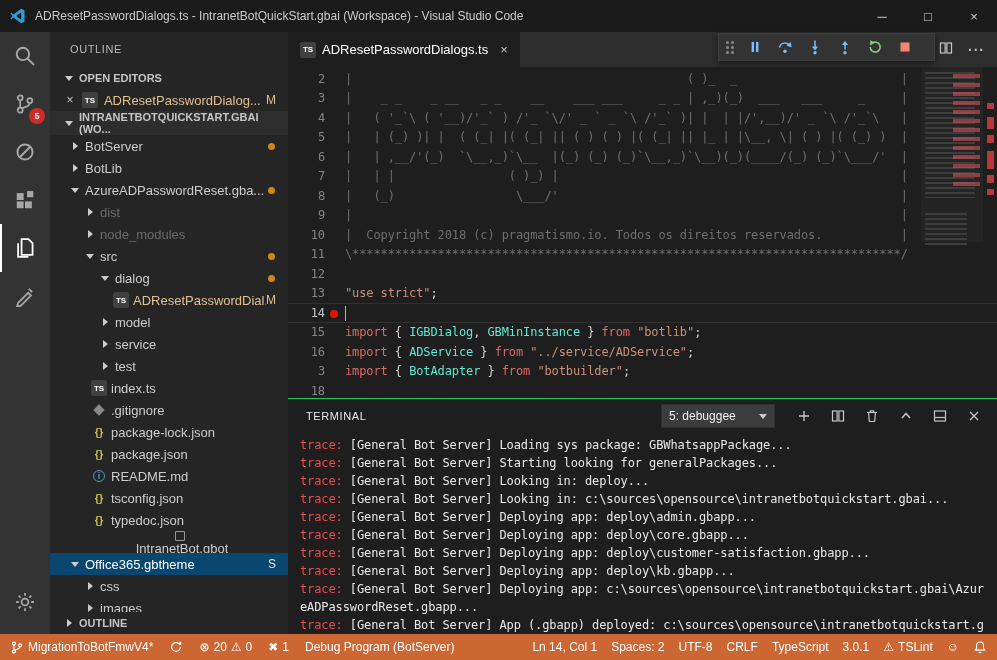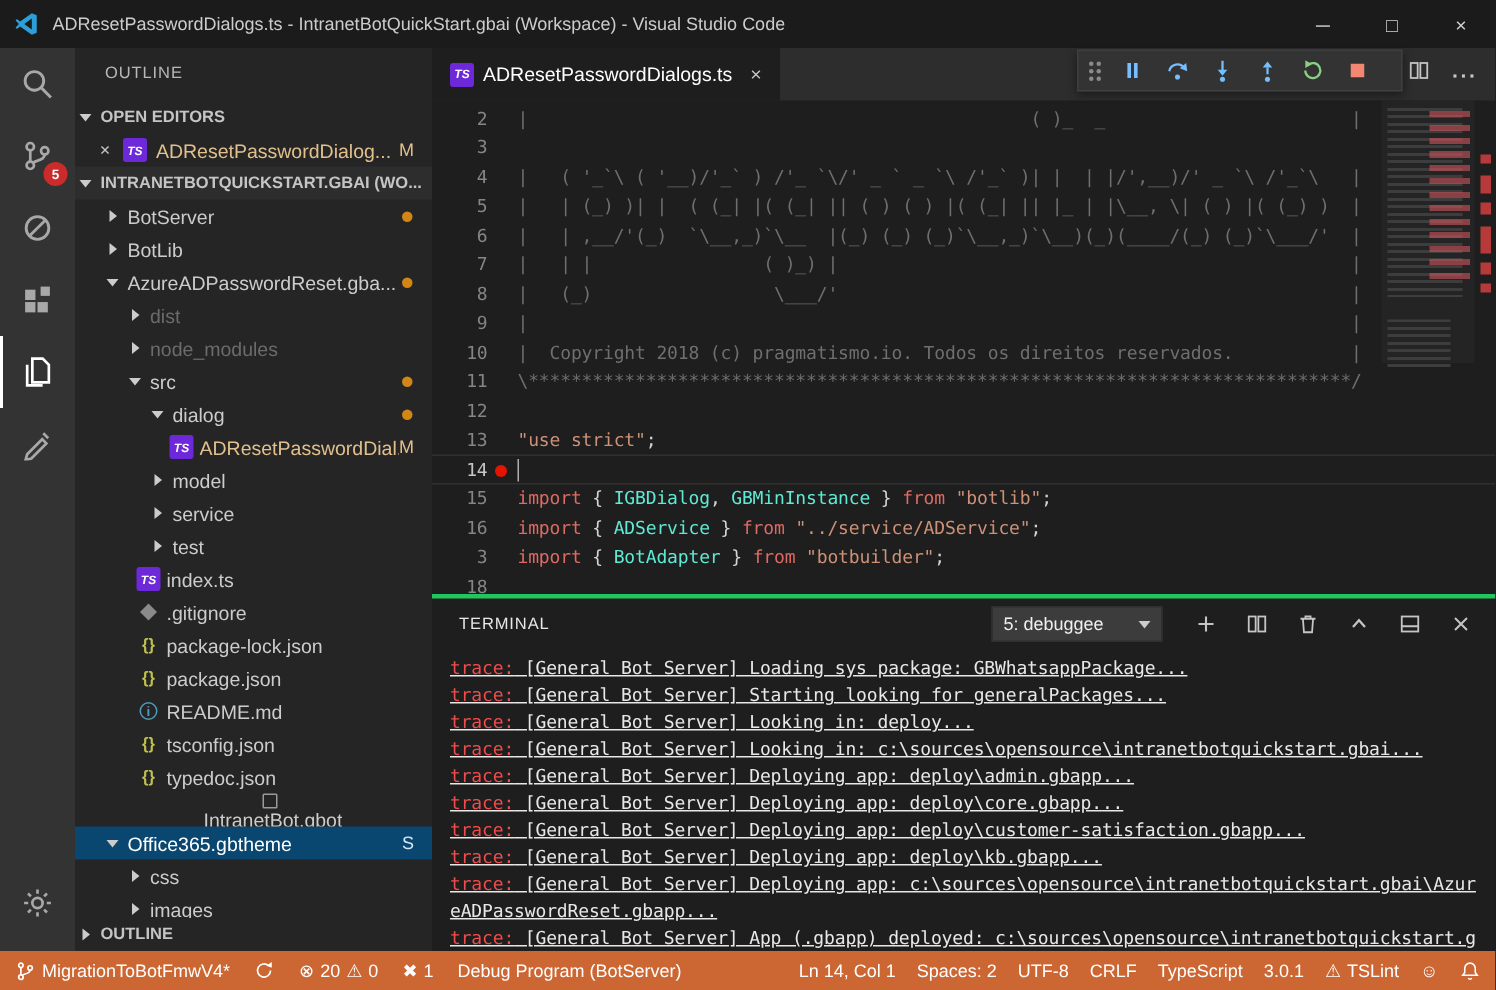--- a/index.html
+++ b/index.html
@@ -21,26 +21,26 @@
   .activitybar { flex:0 0 50px; background:#333333; display:flex; flex-direction:column; align-items:center; }
   .ab-item { width:50px; height:48px; display:flex; align-items:center; justify-content:center; position:relative; }
   .ab-item.active { box-shadow: inset 2px 0 0 #ffffff; }
   .ab-bottom { margin-top:auto; margin-bottom:8px; }
   .ab-badge { position:absolute; right:5px; bottom:4px; min-width:16px; height:16px; border-radius:9px; background:#cc2b2b; color:#fff;
               font-size:9px; display:flex; align-items:center; justify-content:center; padding:0 3px; font-weight:bold; }
 
   
   .sidebar { flex:0 0 238px; background:#252526; overflow:hidden; font-size:13px; display:flex; flex-direction:column; }
   .sb-title { flex:0 0 35px; line-height:35px; padding-left:20px; font-size:11px; color:#b8b8b8; letter-spacing:0.6px; }
-  .section-h { flex:0 0 22px; display:flex; align-items:center; font-size:11px; font-weight:bold; color:#c5c5c5; padding-left:0; }
+  .section-h { flex:0 0 22px; display:flex; align-items:center; font-size:11px; font-weight:bold; color:#c5c5c5; padding-left:12px; }
   .ws-h { background:#2d2d2e; }
   .oe-row { flex:0 0 22px; display:flex; align-items:center; padding-left:14px; gap:6px; }
   .oe-close { color:#c5c5c5; font-size:12px; width:12px; text-align:center; }
-  .ts-icon { width:16px; height:16px; flex:0 0 16px; background:#6d28d9; border-radius:2px; color:#ffffff; font-size:8px; font-weight:bold;
-             display:flex; align-items:center; justify-content:center;font-style:italic; }
+  .ts-icon { width:16px; height:16px; flex:0 0 16px; background:#404040; border-radius:2px; color:#ffffff; font-size:8px; font-weight:bold;
+             display:flex; align-items:center; justify-content:center; }
   .mod-text { color:#e2c08d; }
   .rbadge { margin-left:auto; margin-right:12px; color:#e2c08d; font-size:12px; }
   .tree { overflow:hidden; }
   .trow { height:22px; display:flex; align-items:center; white-space:nowrap; }
   .lvl0 { padding-left:18px; } .lvl1 { padding-left:33px; } .lvl2 { padding-left:48px; } .lvl3 { padding-left:63px; }
   .file.lvl0 { padding-left:26px;flex-direction:column; } .file.lvl1 { padding-left:41px; }
   .chev { width:14px; flex:0 0 14px; display:flex; align-items:center; justify-content:center; margin-right:3px; }
   .chev i { display:block; }
   .chev.r i { border-top:4px solid transparent; border-bottom:4px solid transparent; border-left:5px solid #cccccc; }
   .chev.d i { border-left:4px solid transparent; border-right:4px solid transparent; border-top:5px solid #cccccc; }
@@ -83,30 +83,30 @@
 
   .minimap { position:absolute; top:0; right:14px; width:62px; height:100%; }
   .mm-slider { position:absolute; top:0; left:0; right:0; height:175px; background:rgba(121,121,121,0.08); }
   .mm-a { position:absolute; top:5px; left:4px; right:8px; height:126px; background:repeating-linear-gradient(to bottom,#3d3d3d 0 2px,transparent 2px 5px); }
   .mm-red { position:absolute; top:7px; right:3px; width:27px; height:114px; background:repeating-linear-gradient(to bottom,rgba(204,84,92,0.6) 0 4px,transparent 4px 9px); }
   .mm-b { position:absolute; top:146px; left:4px; width:42px; height:32px; background:repeating-linear-gradient(to bottom,#3d3d3d 0 2px,transparent 2px 5px); }
   .ruler { position:absolute; top:0; right:0; width:14px; height:100%; }
   .rmark { position:absolute; right:3px; width:7px; background:#b73a3a; }
 
   
-  .terminal { flex:0 0 234px; border-top:3px solid #22c55e; display:flex; flex-direction:column; background:#1e1e1e; }
+  .terminal { flex:0 0 234px; border-top:1px solid #22c55e; display:flex; flex-direction:column; background:#1e1e1e; }
   .term-head { flex:0 0 34px; display:flex; align-items:center; padding:0 10px 0 18px; gap:8px; }
   .term-title { font-size:11px; color:#e7e7e7; letter-spacing:0.6px; margin-right:auto; }
   .term-select { width:114px; height:24px; background:#3c3c3c; border:1px solid #2f2f2f; color:#f0f0f0; font-size:12px;
                  display:flex; align-items:center; justify-content:space-between; padding:0 7px; margin-right:8px; }
   .caret-down { border-left:4px solid transparent; border-right:4px solid transparent; border-top:5px solid #cccccc; }
   .term-btn { width:26px; height:26px; display:flex; align-items:center; justify-content:center; }
   .term-body { flex:1; padding:3px 0 0 12px; font-family:"DejaVu Sans Mono", monospace; font-size:12px; letter-spacing:-0.1px;
                line-height:18px; color:#e8e8e8; overflow:hidden; }
-  .tline { white-space:pre; height:18px;text-decoration:underline; }
+  .tline { white-space:pre; height:18px; }
   .tprefix { color:#f14c4c; }
 
   
   .statusbar { flex:0 0 26px; background:#cc6633; color:#ffffff; display:flex; align-items:center; font-size:12px; padding:0 10px; }
   .sb-left { display:flex; align-items:center; gap:16px; }
   .sb-right { margin-left:auto; display:flex; align-items:center; gap:14px; }
   .sb-item { display:flex; align-items:center; gap:4px; white-space:nowrap; }
   .sb-glyph { font-size:12px; }
 </style>
 </head>
@@ -400,20 +400,21 @@
         </div>
       </div>
 
       <div class="editor-area">
         <div class="crow">
             <span class="ln">2</span>
             <span class="codetext tk-cm">|                                               ( )_  _                       |</span>
           </div>
         <div class="crow">
             <span class="ln">3</span>
+            <span class="codetext tk-cm">|    _ _    _ __   _ _    __    ___ ___     _ _ | ,_)(_)  ___   ___     _     |</span>
           </div>
         <div class="crow">
             <span class="ln">4</span>
             <span class="codetext tk-cm">|   ( '_`\ ( '__)/'_` ) /'_ `\/' _ ` _ `\ /'_` )| |  | |/',__)/' _ `\ /'_`\   |</span>
           </div>
         <div class="crow">
             <span class="ln">5</span>
             <span class="codetext tk-cm">|   | (_) )| |  ( (_| |( (_| || ( ) ( ) |( (_| || |_ | |\__, \| ( ) |( (_) )  |</span>
           </div>
         <div class="crow">

